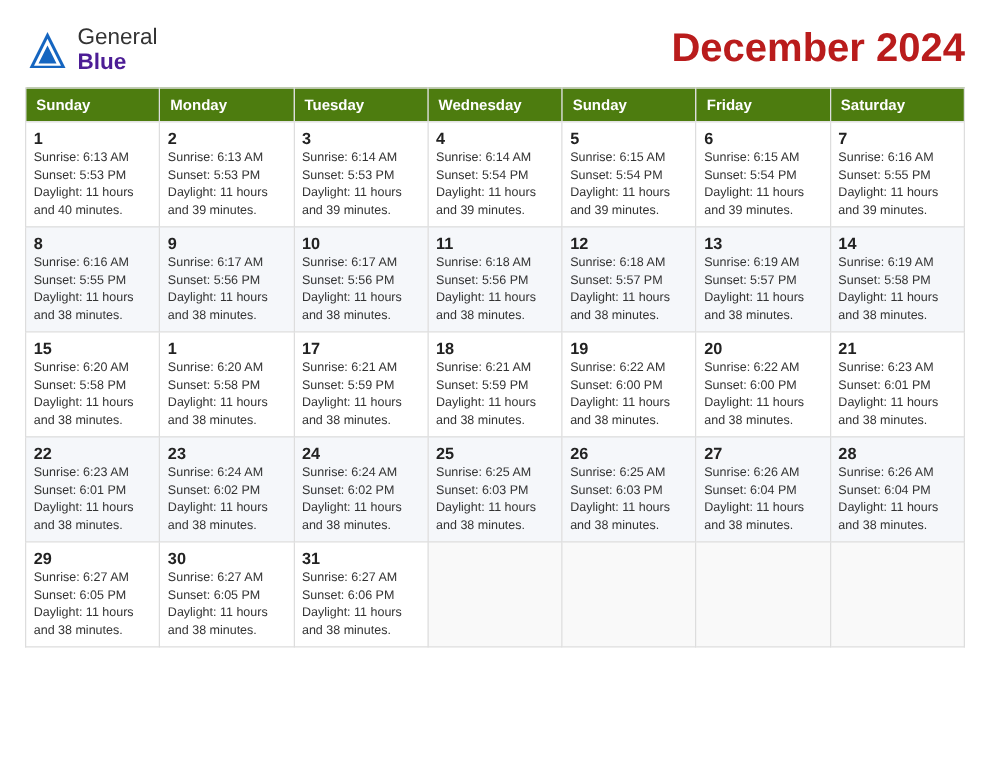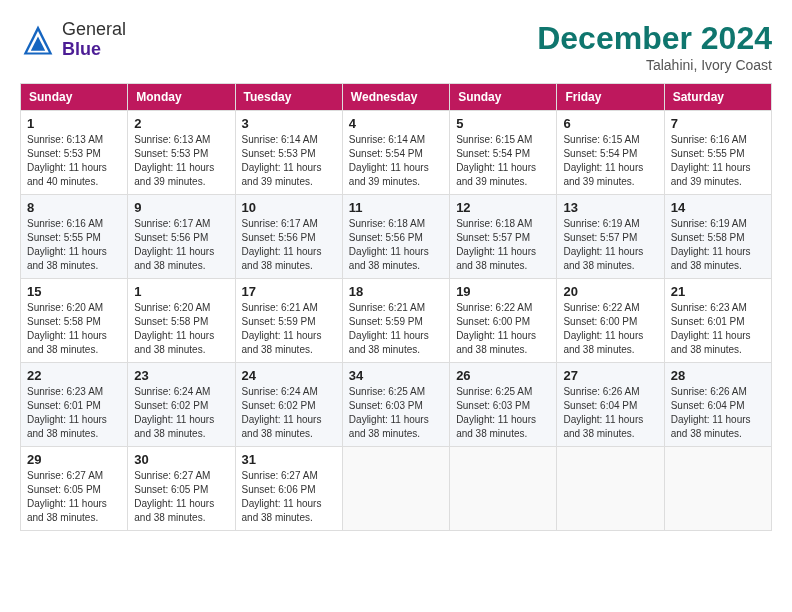--- a/index.html
+++ b/index.html
@@ -39,33 +39,33 @@
     .logo-icon {
       width: 36px;
       height: 36px;
     }
     .title-block {
       text-align: right;
     }
     .month-title {
       font-size: 32px;
       font-weight: bold;
-      color: #0f766e;
+      color: #b91c1c;
     }
     .location {
       font-size: 14px;
       color: #555;
     }
     .calendar {
       width: 100%;
       border-collapse: collapse;
       font-size: 10.5px;
     }
     .calendar th {
-      background: #be185d;
+      background: #4d7c0f;
       color: #fff;
       text-align: left;
       padding: 6px 8px;
       font-size: 12px;
       border: 1px solid #ddd;
     }
     .calendar td {
       border: 1px solid #ddd;
       vertical-align: top;
       padding: 5px 6px;
@@ -102,21 +102,20 @@
       <polygon points="20,10 32,34 8,34" fill="#fff"></polygon>
       <polygon points="20,16 28,32 12,32" fill="#1565C0"></polygon>
     </svg>
     <div class="logo-text">
       <span class="logo-general">General</span>
       <span class="logo-blue">Blue</span>
     </div>
   </div>
   <div class="title-block">
     <div class="month-title">December 2024</div>
-    <div class="location">Talahini, Ivory Coast</div>
   </div>
 </div>
 
 <table class="calendar">
   <thead>
     <tr>
       <th>Sunday</th>
       <th>Monday</th>
       <th>Tuesday</th>
       <th>Wednesday</th>
@@ -223,21 +222,21 @@
         </td>
         <td>
           <span class="day-num">23</span>
           <div class="day-info">Sunrise: 6:24 AM<br>Sunset: 6:02 PM<br>Daylight: 11 hours and 38 minutes.</div>
         </td>
         <td>
           <span class="day-num">24</span>
           <div class="day-info">Sunrise: 6:24 AM<br>Sunset: 6:02 PM<br>Daylight: 11 hours and 38 minutes.</div>
         </td>
         <td>
-          <span class="day-num">34</span>
+          <span class="day-num">25</span>
           <div class="day-info">Sunrise: 6:25 AM<br>Sunset: 6:03 PM<br>Daylight: 11 hours and 38 minutes.</div>
         </td>
         <td>
           <span class="day-num">26</span>
           <div class="day-info">Sunrise: 6:25 AM<br>Sunset: 6:03 PM<br>Daylight: 11 hours and 38 minutes.</div>
         </td>
         <td>
           <span class="day-num">27</span>
           <div class="day-info">Sunrise: 6:26 AM<br>Sunset: 6:04 PM<br>Daylight: 11 hours and 38 minutes.</div>
         </td>

